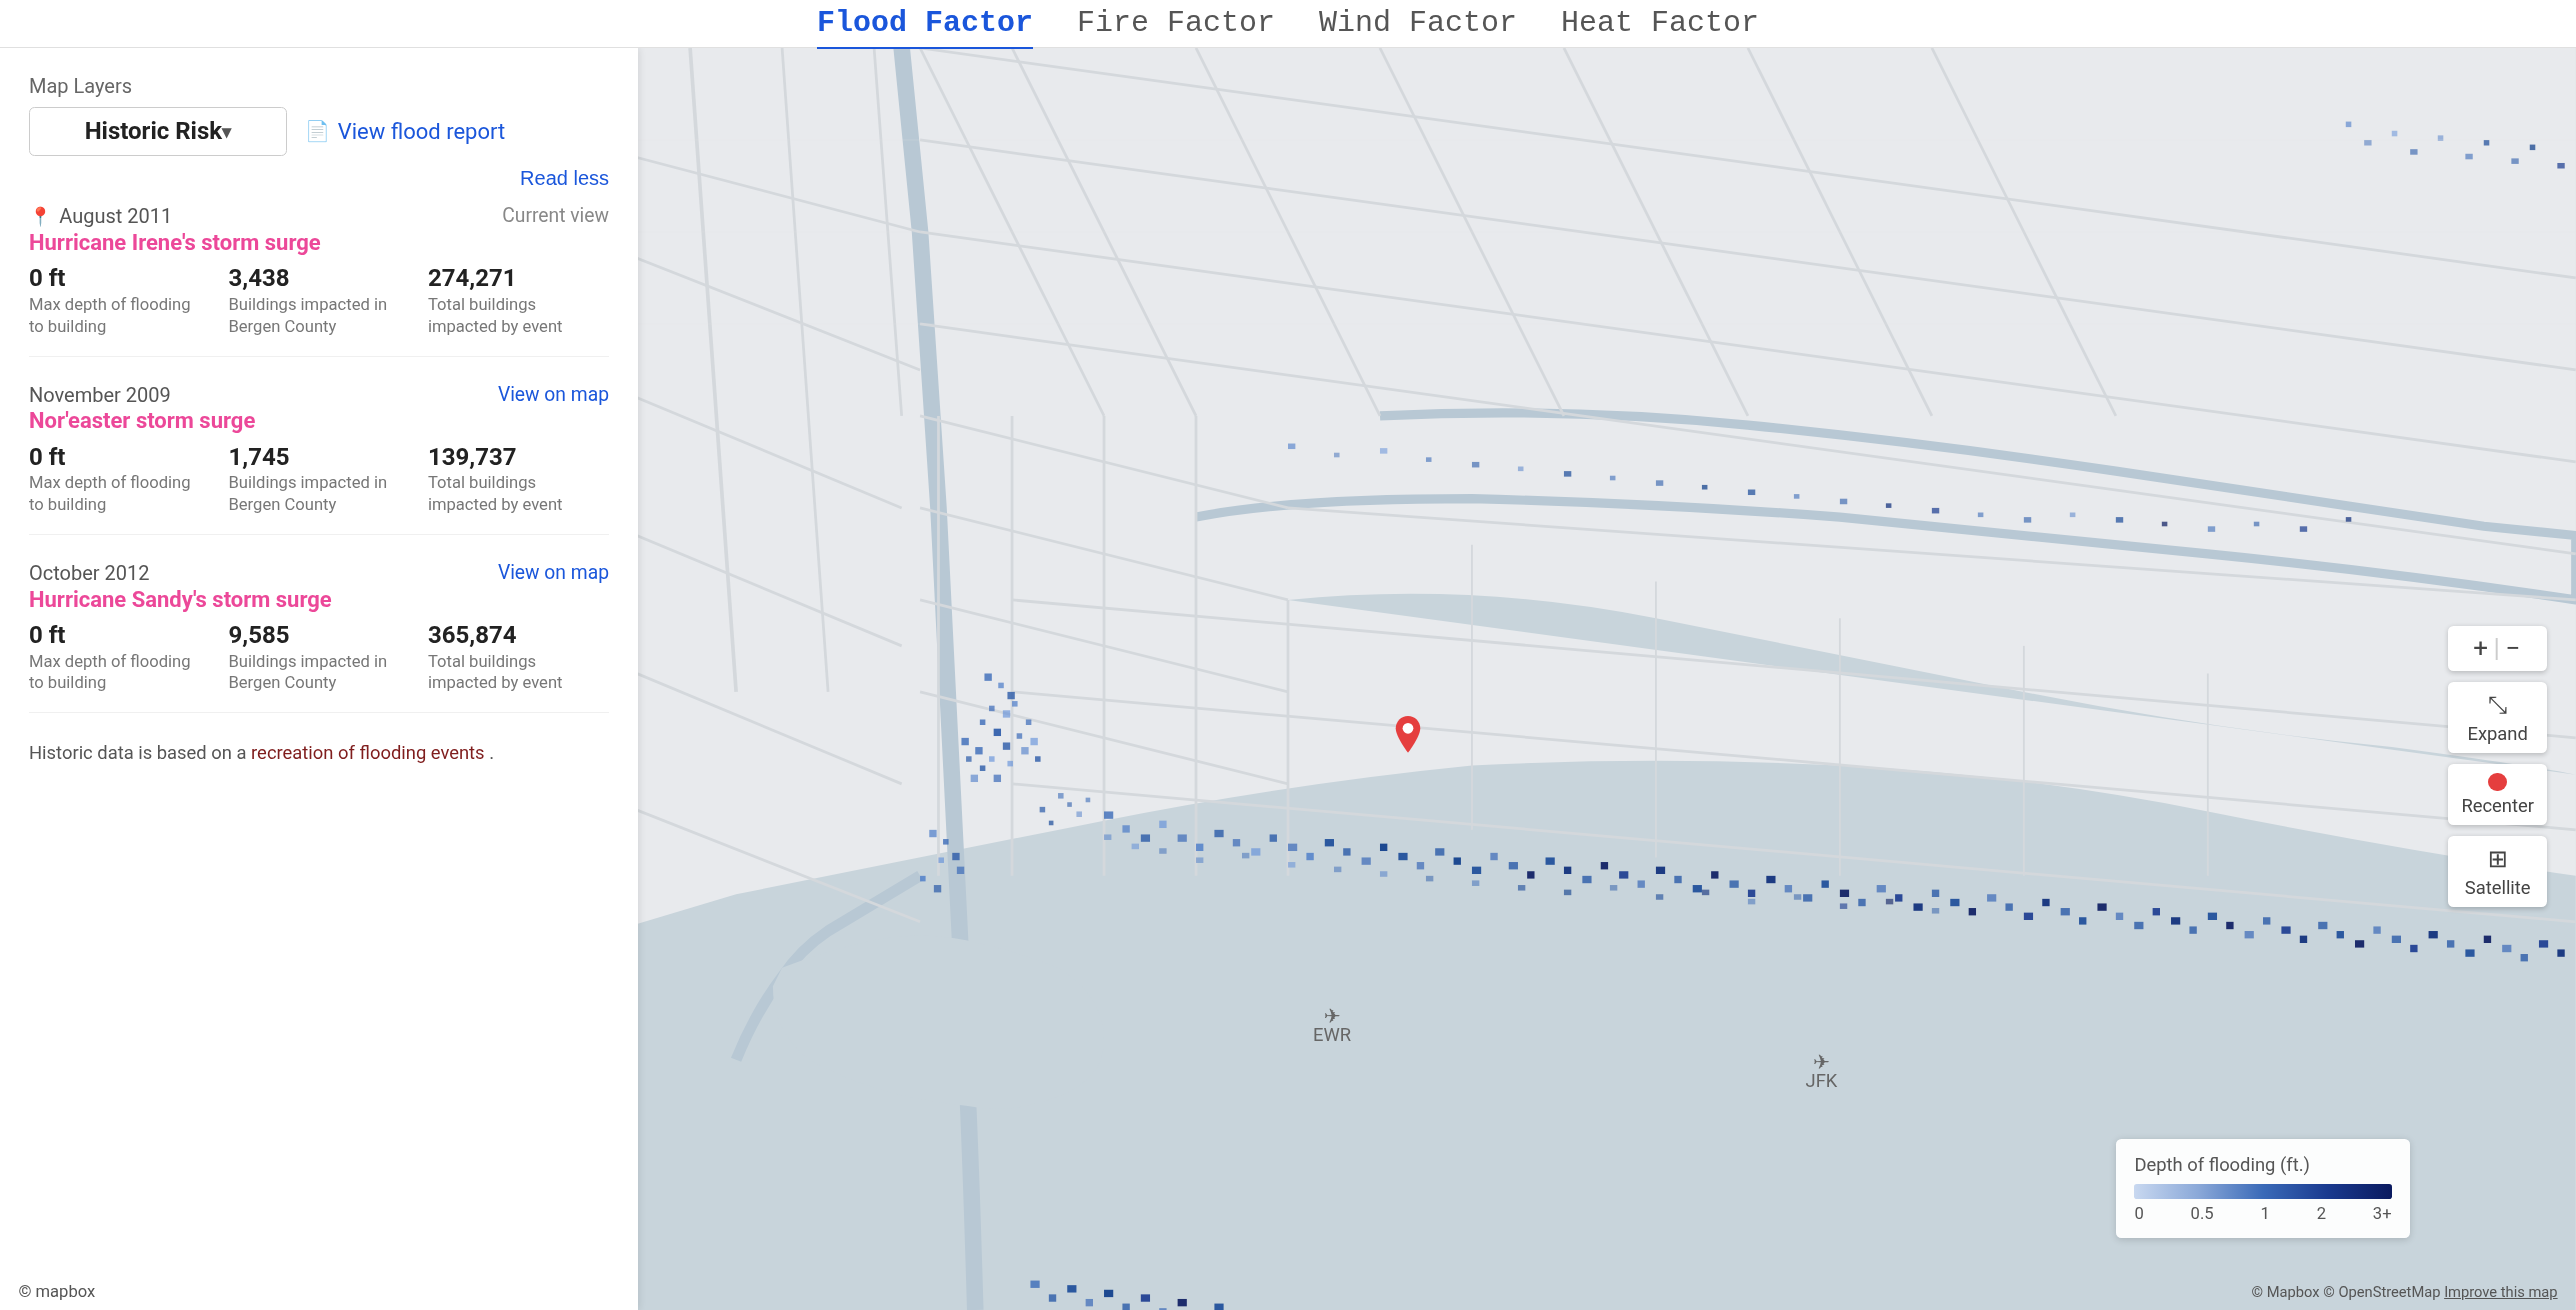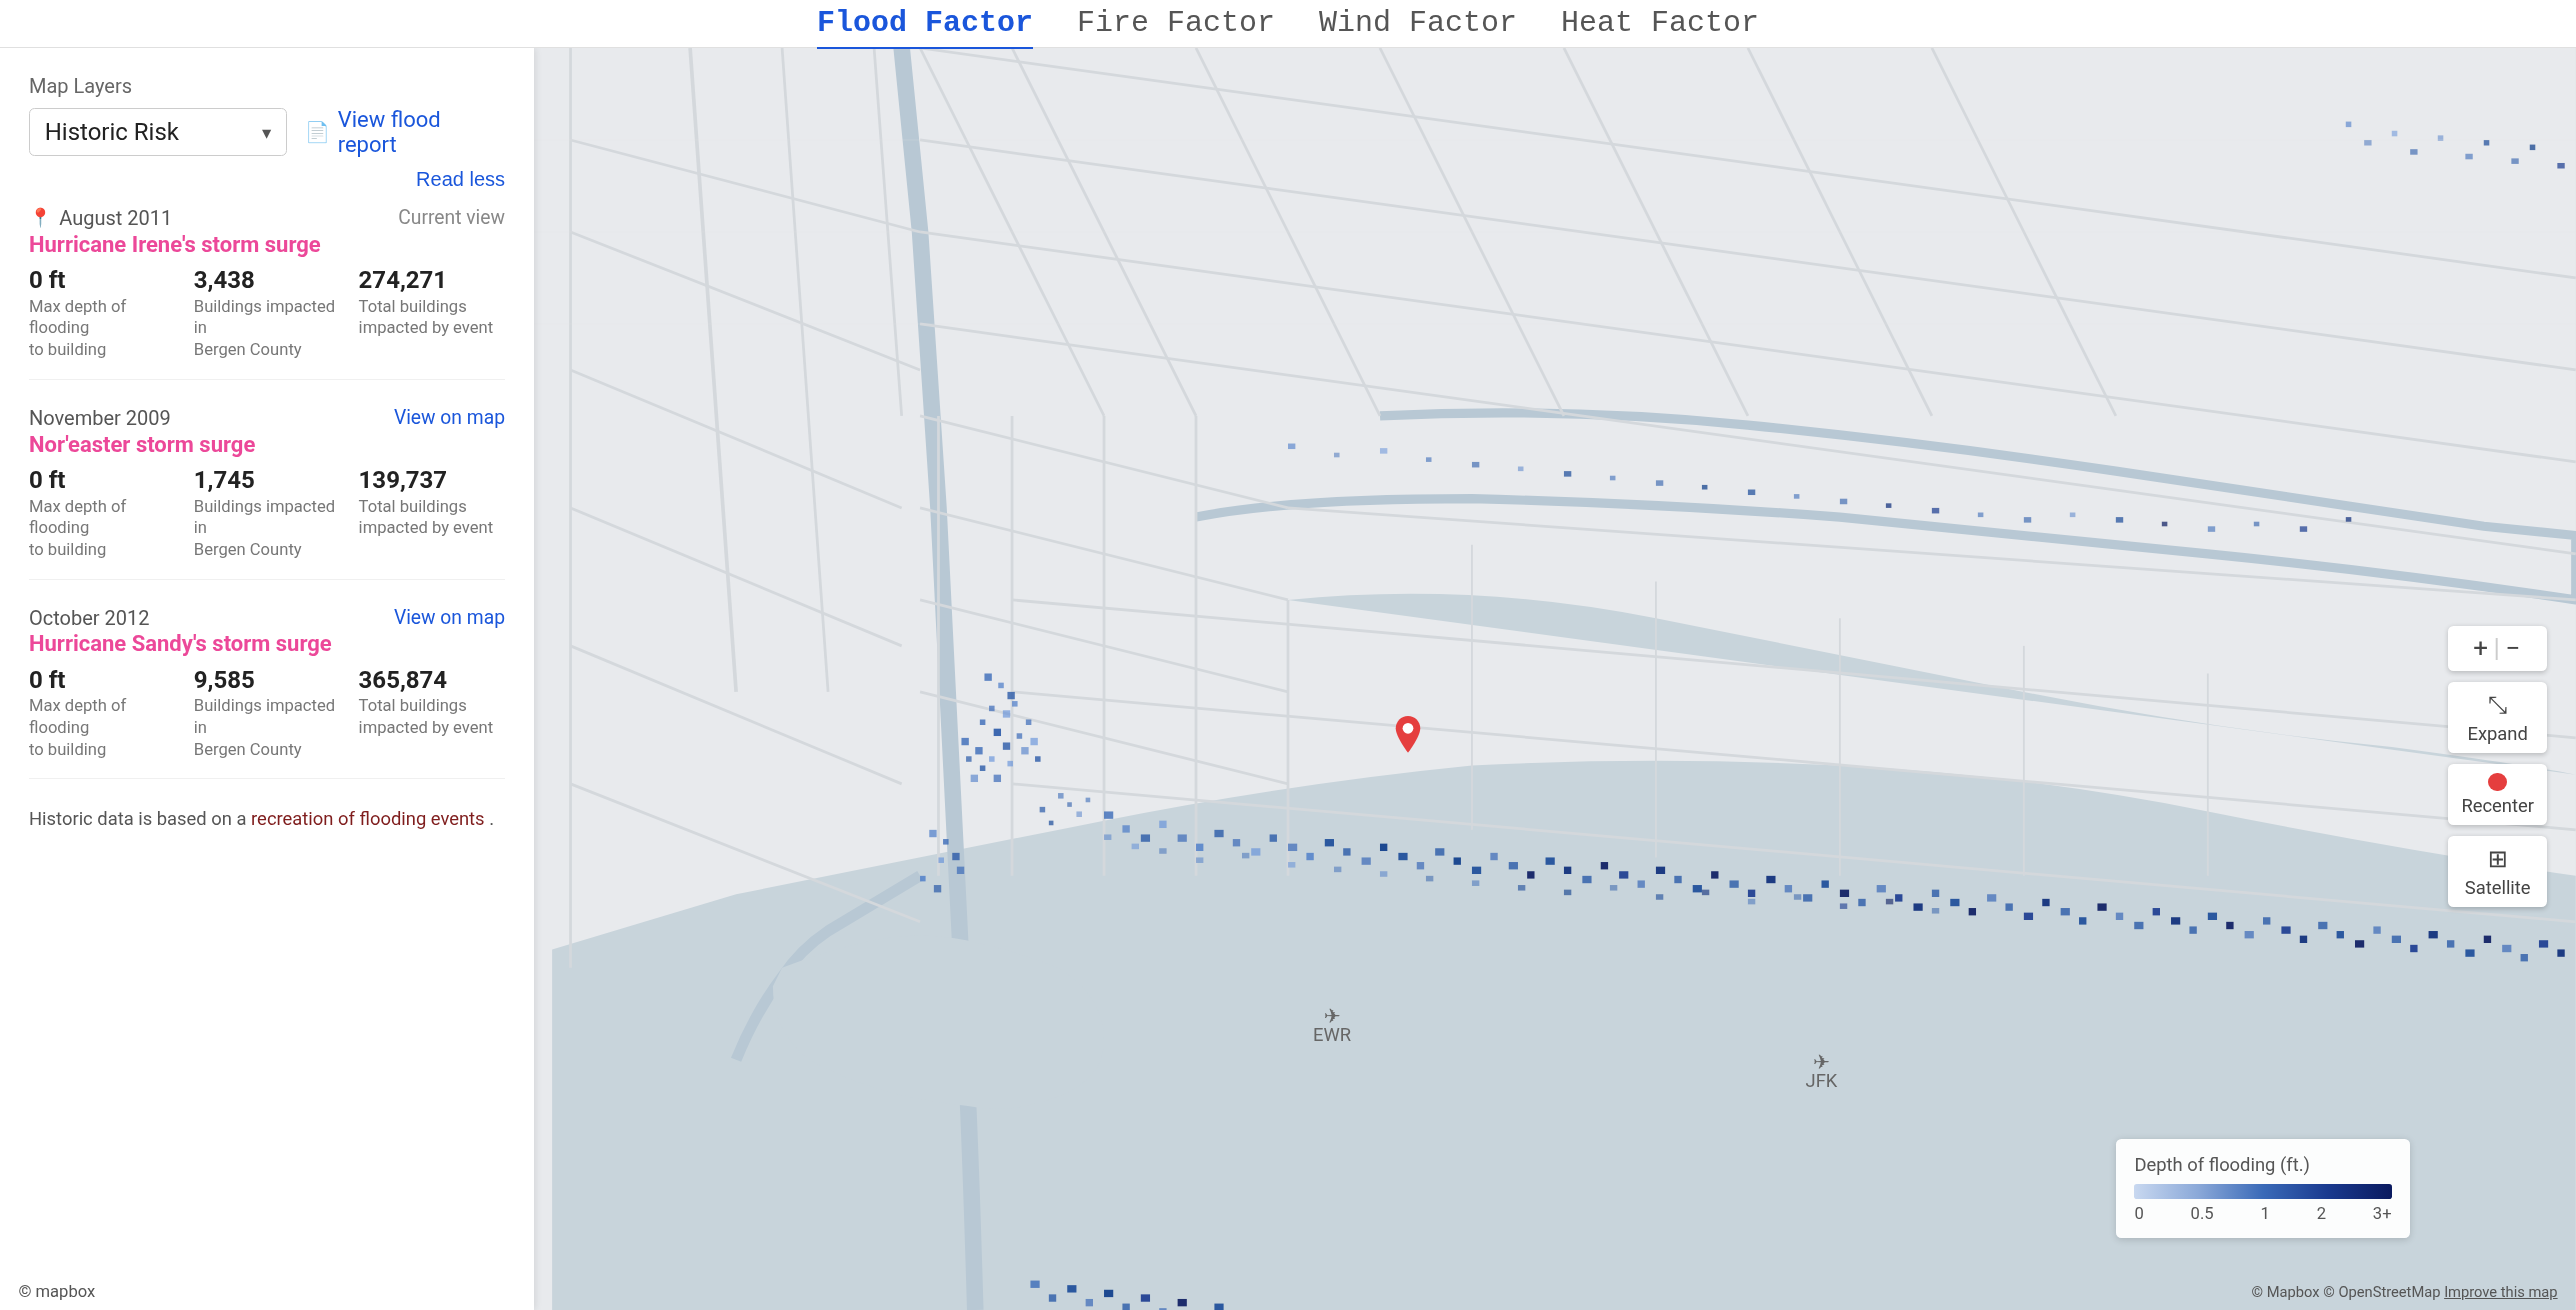--- a/index.html
+++ b/index.html
@@ -50,21 +50,21 @@
     .map-svg {
       width: 100%;
       height: 100%;
     }
 
     
     .sidebar {
       position: absolute;
       top: 48px;
       left: 0;
-      width: 534px;
+      width: 638px;
       bottom: 0;
       background: #fff;
       z-index: 50;
       overflow-y: auto;
       padding: 26px 29px;
       box-shadow: 1.8px 0 7.4px rgba(0,0,0,0.1);
     }
 
     .map-layers-label {
       font-size: 20px;
@@ -75,26 +75,26 @@
     .layer-row {
       display: flex;
       align-items: center;
       gap: 18.4px;
       margin-bottom: 11px;
     }
 
     .layer-dropdown {
       display: flex;
       align-items: center;
-      justify-content: space-between;
+      justify-content: center;
       border: 1.4px solid #ccc;
       border-radius: 5.5px;
       padding: 9.2px 14.7px;
       font-size: 24px;
-      font-weight: 400;
+      font-weight: 700;
       color: #222;
       min-width: 258px;
       cursor: pointer;
       background: #fff;
     }
     .layer-dropdown .chevron {
       font-size: 18.4px;
       color: #555;
     }
 

